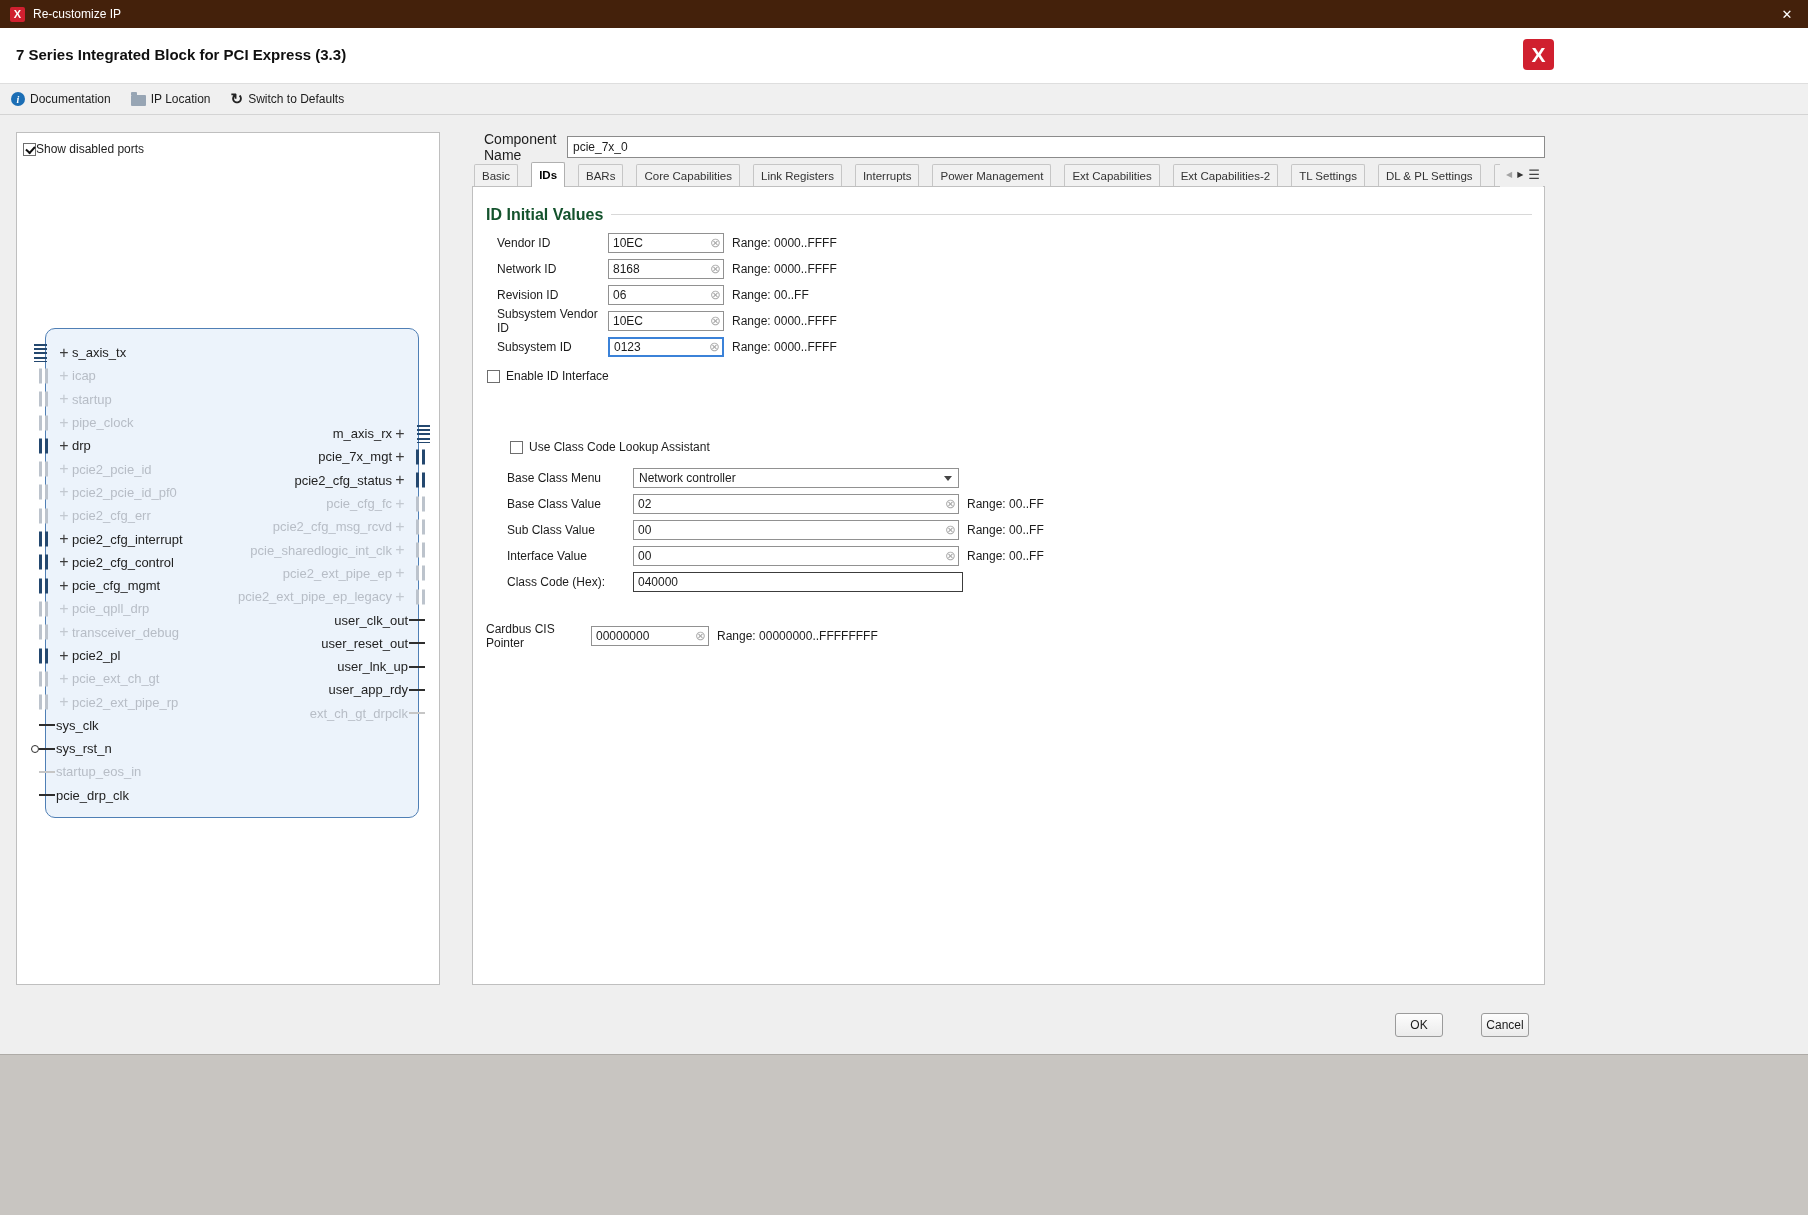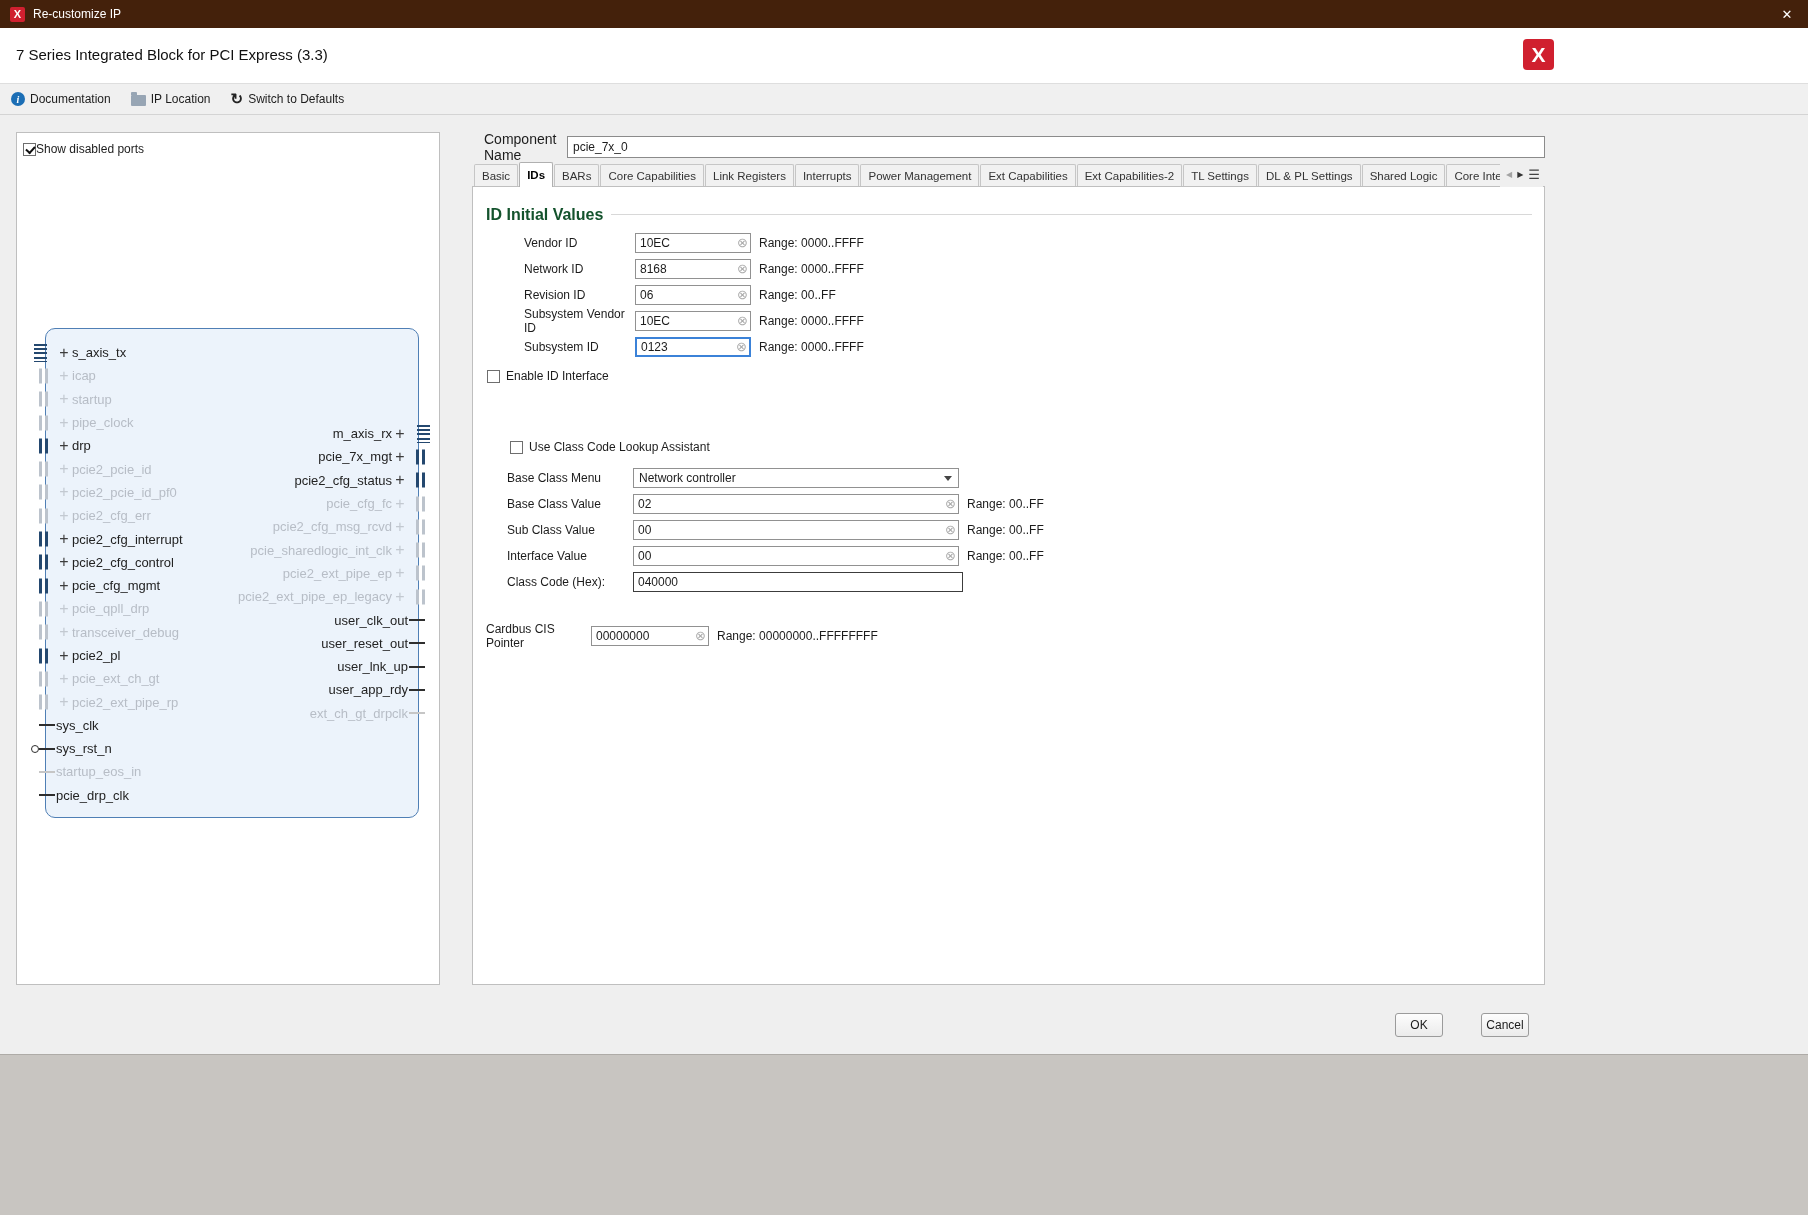--- a/index.html
+++ b/index.html
@@ -7,21 +7,21 @@
   body{position:relative;background:#efefef;font-family:"Liberation Sans",sans-serif;overflow:hidden;color:#1c1c1c}
 
   
   .titlebar{position:absolute;left:0;top:0;width:1808px;height:28px;background:#44210b;display:flex;align-items:center;padding:0 10px;gap:8px}
   .tb-logo{width:15px;height:15px;background:#d0202f;border-radius:2px;color:#fff;font-size:11px;font-weight:bold;display:flex;align-items:center;justify-content:center}
   .tb-title{color:#fff;font-size:12px}
   .tb-close{margin-left:auto;color:#fff;font-size:13px;width:22px;text-align:center;cursor:default}
 
   
   .header{position:absolute;left:0;top:28px;width:1808px;height:56px;background:#fff;border-bottom:1px solid #dedede}
-  .hd-title{position:absolute;left:16px;top:18px;font-size:15px;font-weight:normal;color:#101010}
+  .hd-title{position:absolute;left:16px;top:18px;font-size:15px;font-weight:bold;color:#101010}
   .hd-logo{position:absolute;left:1523px;top:11px;width:31px;height:31px;background:#d0202f;border-radius:4px;color:#fff;font-size:21px;font-weight:bold;display:flex;align-items:center;justify-content:center}
 
   
   .toolbar{position:absolute;left:0;top:84px;width:1808px;height:31px;background:#f0f0f0;border-bottom:1px solid #d4d4d4;display:flex;align-items:center;gap:20px;padding:0 11px;font-size:12px}
   .tool{display:flex;align-items:center;gap:5px;cursor:default}
   .info-icon{width:14px;height:14px;border-radius:50%;background:#1b6eb5;color:#fff;font-size:10px;font-style:italic;font-weight:bold;display:flex;align-items:center;justify-content:center;font-family:"Liberation Serif",serif}
   .folder-icon{width:15px;height:11px;background:#97a5b4;border-radius:1px;position:relative;margin-top:2px}
   .folder-icon::before{content:"";position:absolute;left:0;top:-3px;width:6px;height:3px;background:#97a5b4;border-radius:1px 1px 0 0}
   .refresh-icon{font-size:15px;line-height:14px;color:#222;font-weight:bold}
 
@@ -54,21 +54,21 @@
   .off.pin .edge{background:#c6c6c6}
   .pinc .edge::before{content:"";position:absolute;left:-8px;top:-3px;width:6px;height:6px;border:1.5px solid #2e2e2e;border-radius:50%;background:#fff}
 
   
   .comp-row{position:absolute;left:472px;top:135px;width:1073px;height:24px;display:flex;align-items:center}
   .comp-label{font-size:14px;padding-left:12px;width:95px;flex:0 0 auto}
   .cinput{flex:1;height:22px;border:1px solid #8b8b8b;background:#fff;font-size:12px;display:flex;align-items:center;padding:0 5px}
 
   
   .tabs{position:absolute;left:474px;top:162px;width:1069px;height:25px;display:flex;align-items:flex-end;overflow:hidden}
-  .tab{height:23px;padding:0 7px;display:flex;align-items:center;font-size:11.5px;color:#333;background:#f1f1f1;border:1px solid #c6c6c6;border-bottom:none;margin-right:1px;border-radius:2px 2px 0 0;flex:0 0 auto;white-space:nowrap;cursor:default}
+  .tab{height:23px;padding:0 7px;display:flex;align-items:center;font-size:11.5px;color:#333;background:#f1f1f1;border:1px solid #c6c6c6;border-bottom:none;margin-right:13px;border-radius:2px 2px 0 0;flex:0 0 auto;white-space:nowrap;cursor:default}
   .tab.active{background:#fff;font-weight:bold;height:25px;color:#000;position:relative;z-index:2;border-color:#b0b0b0}
   .tabs-end{position:absolute;right:0;top:0;height:25px;background:#efefef;display:flex;align-items:center;gap:5px;padding:0 3px 0 6px;z-index:3}
   .tarrow{font-size:8px;color:#333}
   .tarrow.dim{color:#a3a3a3}
   .tmenu{font-size:13px;color:#444}
 
   
   .panel{position:absolute;left:472px;top:186px;width:1073px;height:799px;background:#fff;border:1px solid #bfbfbf}
   .sec{position:absolute;left:13px;right:12px;height:13px;display:flex;align-items:center;gap:8px}
   .sec b{font-size:16px;white-space:nowrap;color:#14532d}
@@ -77,21 +77,21 @@
   .sec2{top:223px}
 
   .frow{height:26px;display:flex;align-items:center}
   .flabel{font-size:12px;width:111px;flex:0 0 auto}
   .frange{font-size:12px;margin-left:8px;white-space:nowrap}
   .tbox{width:116px;height:20px;border:1px solid #919191;background:#fff;display:flex;align-items:center;flex:0 0 auto}
   .tbox .val{font-size:12px;padding-left:4px;flex:1;white-space:nowrap;overflow:hidden}
   .clr{width:15px;text-align:center;font-size:13px;color:#a9a9a9;line-height:14px;flex:0 0 auto}
   .frow.focused .tbox{border:2px solid #3b82d8}
 
-  .idrows{position:absolute;left:51px;top:43px;right:12px}
+  .idrows{position:absolute;left:24px;top:43px;right:12px}
   .cbrow{position:absolute;display:flex;align-items:center;gap:6px;font-size:12px}
   .cb-enable{left:14px;top:182px}
   .cb-lookup{left:37px;top:253px}
 
   .classrows{position:absolute;left:34px;top:278px;right:12px}
   .crow .flabel{width:126px}
   .crow .ctl{display:none}
   .crow.t-input .tbox{display:flex;width:326px}
   .crow.t-select .sel{display:flex}
   .crow.t-plain .hexbox{display:flex}

